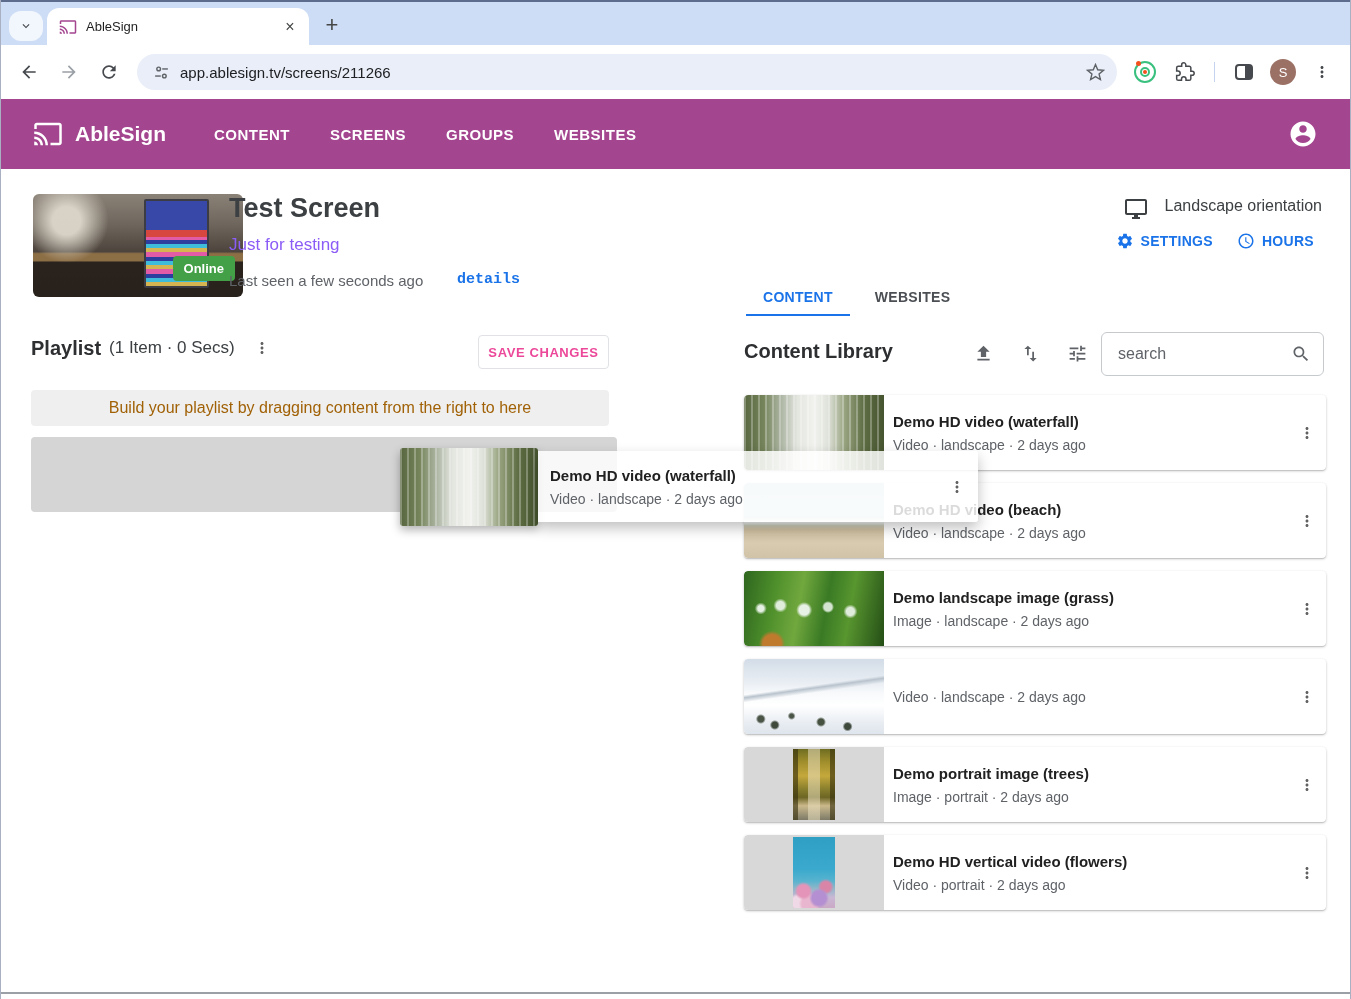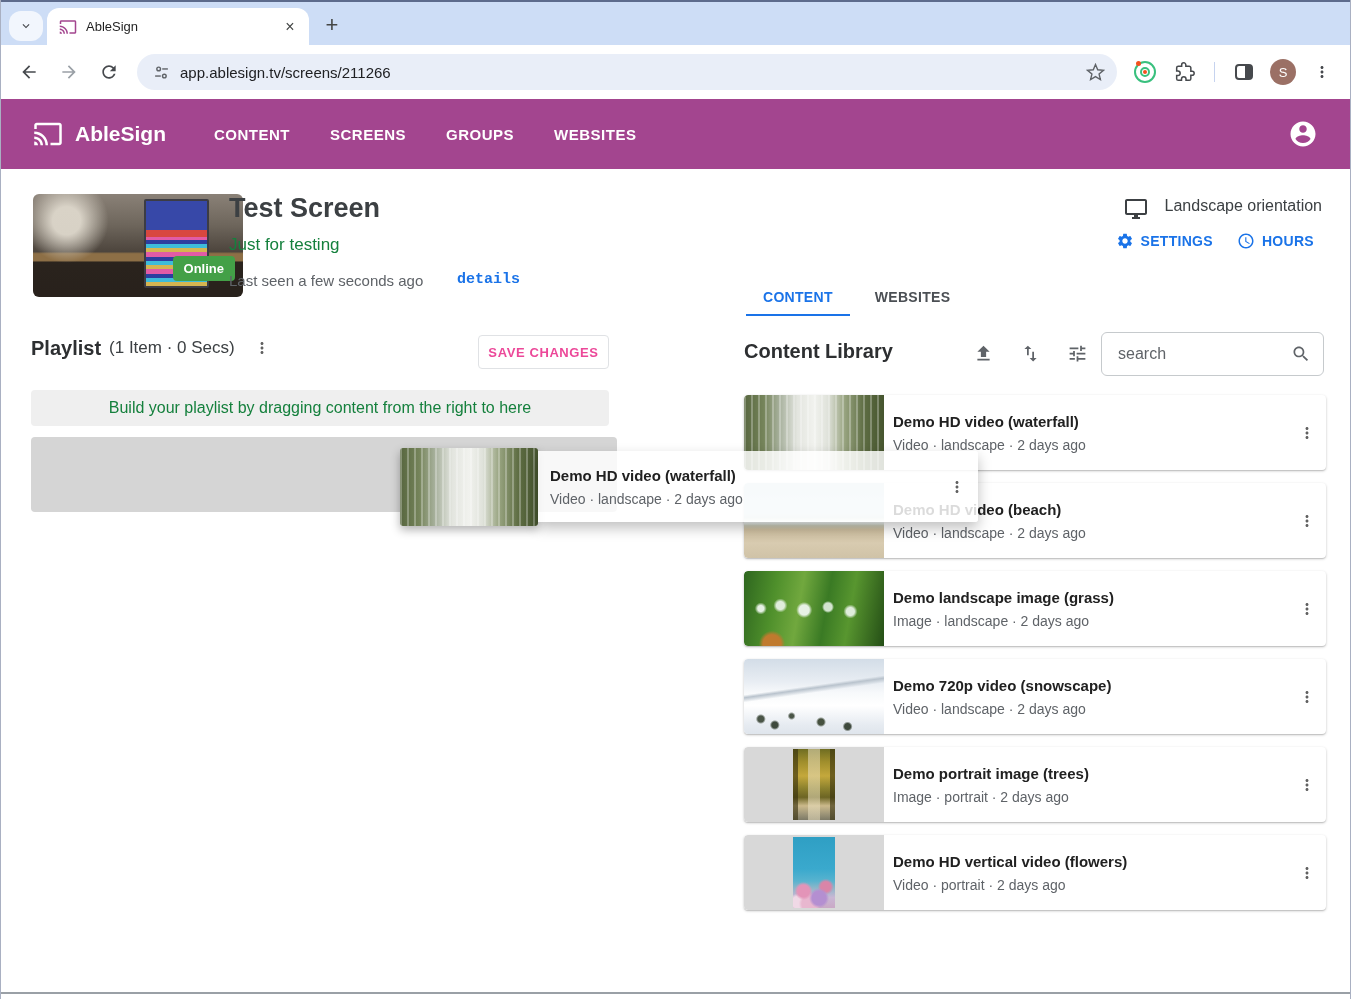--- a/index.html
+++ b/index.html
@@ -64,21 +64,21 @@
   .menu-screen { position:absolute; left:53%; top:5%; width:31%; height:86%; background:#1d2456;
                  border:2px solid #3c3c44; border-radius:2px; overflow:hidden; }
   .menu-screen::before { content:""; position:absolute; inset:0;
                  background:linear-gradient(180deg,#3748a8 0 34%, #d8473f 34% 42%, transparent 42%),
                  repeating-linear-gradient(180deg, rgba(236,94,170,.95) 0 5px, rgba(46,63,163,.95) 5px 9px,
                     rgba(64,196,224,.95) 9px 13px, rgba(233,196,80,.9) 13px 17px); }
   .online-badge { position:absolute; right:8px; bottom:16px; background:#43a047; color:#fff;
                   font-size:13px; font-weight:bold; padding:5px 11px; border-radius:4px; }
 
   .screen-title { position:absolute; left:228px; top:24px; font-size:27px; font-weight:bold; color:#3c4043; }
-  .screen-subtitle { position:absolute; left:228px; top:66px; font-size:17px; color:#15803d; }
+  .screen-subtitle { position:absolute; left:228px; top:66px; font-size:17px; color:#8b5cf6; }
   .screen-lastseen { position:absolute; left:228px; top:103px; font-size:15px; color:#5f6368; }
   .details-link { position:absolute; left:456px; top:102px; font-size:15px; font-weight:bold;
                   color:#1a73e8; text-decoration:none; cursor:pointer;font-family:Liberation Mono, monospace; }
 
   .orientation-row { position:absolute; right:28px; top:28px; display:flex; align-items:flex-start; gap:17px; }
   .orientation-label { font-size:16px; color:#3c4043; }
   .actions-row { position:absolute; right:36px; top:63px; display:flex; align-items:center; gap:10px; }
   .blue-action { display:flex; align-items:center; gap:7px; border:none; background:none; cursor:pointer;
                  color:#1a73e8; font-size:14px; font-weight:bold; letter-spacing:.3px;
                  font-family:"Liberation Sans", sans-serif; }
@@ -96,21 +96,21 @@
   .playlist-header { position:absolute; left:30px; top:166px; display:flex; align-items:center; }
   .playlist-title { font-size:20px; font-weight:bold; color:#2d2f31; }
   .playlist-meta { font-size:17px; color:#3c4043; margin-left:8px; }
   .kebab-btn { border:none; background:none; cursor:pointer; padding:4px; display:flex; }
   .playlist-header .kebab-btn { margin-left:14px; }
   .save-btn { position:absolute; left:477px; top:166px; width:131px; height:34px; background:#fff;
               border:1px solid #e0e2e5; border-radius:4px; color:#ec4899; font-size:13px; font-weight:bold;
               letter-spacing:.6px; cursor:default; font-family:"Liberation Sans", sans-serif; }
   .build-banner { position:absolute; left:30px; top:221px; width:578px; height:36px; background:#efefef;
                   border-radius:4px; display:flex; align-items:center; justify-content:center;
-                  font-size:16px; color:#15803d; }
+                  font-size:16px; color:#a16207; }
   .drop-placeholder { position:absolute; left:30px; top:268px; width:586px; height:75px;
                       background:#d5d5d5; border-radius:4px; }
 
   
   .library-header { position:absolute; left:743px; top:171px; font-size:20px; font-weight:bold; color:#2d2f31; }
   .lib-tools { position:absolute; left:970px; top:172px; display:flex; align-items:center; gap:22px; }
   .icon-btn { border:none; background:none; cursor:pointer; display:flex; padding:2px; }
   .search-box { position:absolute; left:1100px; top:163px; width:223px; height:44px; border:1px solid #c6cacd;
                 border-radius:6px; display:flex; align-items:center; padding:0 12px 0 16px; background:#fff; }
   .search-input { border:none; outline:none; flex:1; font-size:16px; color:#14532d; min-width:0;
@@ -383,21 +383,20 @@
         </div>
         <button class="kebab-btn">
             <svg width="18" height="18" viewBox="0 0 24 24">
               <path fill="#616161" d="M12 8c1.1 0 2-.9 2-2s-.9-2-2-2-2 .9-2 2 .9 2 2 2zm0 2c-1.1 0-2 .9-2 2s.9 2 2 2 2-.9 2-2-.9-2-2-2zm0 6c-1.1 0-2 .9-2 2s.9 2 2 2 2-.9 2-2-.9-2-2-2z"></path>
             </svg>
           </button>
       </div>
       <div class="lib-card">
         <div class="thumb art-snow"></div>
         <div class="lib-text">
-          <div class="lib-title">Demo 720p video (snowscape)</div>
           <div class="lib-meta">Video · landscape · 2 days ago</div>
         </div>
         <button class="kebab-btn">
             <svg width="18" height="18" viewBox="0 0 24 24">
               <path fill="#616161" d="M12 8c1.1 0 2-.9 2-2s-.9-2-2-2-2 .9-2 2 .9 2 2 2zm0 2c-1.1 0-2 .9-2 2s.9 2 2 2 2-.9 2-2-.9-2-2-2zm0 6c-1.1 0-2 .9-2 2s.9 2 2 2 2-.9 2-2-.9-2-2-2z"></path>
             </svg>
           </button>
       </div>
       <div class="lib-card">
         <div class="thumb thumb-portrait">

